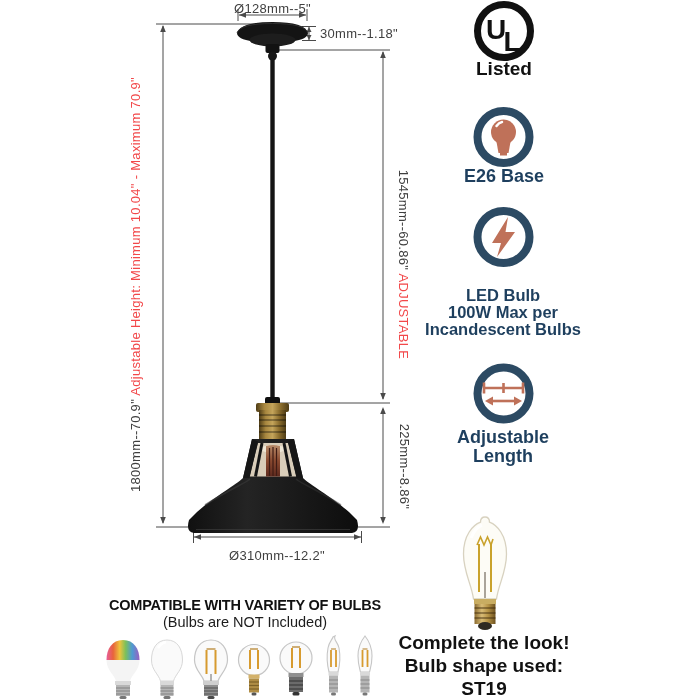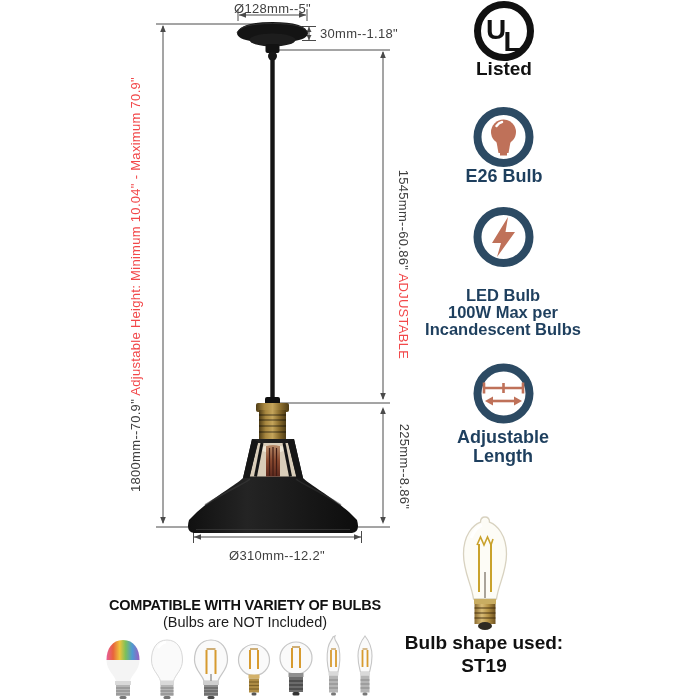--- a/index.html
+++ b/index.html
@@ -160,21 +160,21 @@
 
   <svg class="abs" style="left:471px;top:105px" width="65" height="64" viewBox="0 0 65 64">
     <circle cx="32.5" cy="32" r="26" fill="#fff" stroke="var(--navy)" stroke-width="8"></circle>
     <g>
       <circle cx="32.5" cy="27" r="12.5" fill="var(--terracotta)"></circle>
       <path d="M25.5 37 L39.5 37 L37.5 48 L27.5 48 Z" fill="var(--terracotta)"></path>
       <rect x="29" y="48" width="7" height="2.5" fill="var(--terracotta)"></rect>
       <path d="M25.5 21 Q28 17.5 31 17" stroke="#fff" stroke-width="2.5" fill="none" stroke-linecap="round"></path>
     </g>
   </svg>
-  <div class="abs feat" style="left:433px;top:166px;width:142px;font-size:18px;">E26 Bulb</div>
+  <div class="abs feat" style="left:433px;top:166px;width:142px;font-size:18px;">E26 Base</div>
 
   <svg class="abs" style="left:471px;top:205px" width="65" height="64" viewBox="0 0 65 64">
     <circle cx="32.5" cy="32" r="26" fill="#fff" stroke="var(--navy)" stroke-width="8"></circle>
     <polygon points="37,12 21,38 30,38 26,52 44,27 34.5,27" fill="var(--terracotta)"></polygon>
   </svg>
   <div class="abs" style="left:403px;top:271px;width:200px;">
     <div class="feat" style="font-size:16.5px;line-height:17px;margin-top:16px;">LED Bulb</div>
     <div class="feat" style="font-size:16.5px;line-height:17px;">100W Max per</div>
     <div class="feat" style="font-size:16.5px;line-height:17px;">Incandescent Bulbs</div>
   </div>
@@ -345,17 +345,18 @@
     <rect x="25.5" y="90" width="21" height="20" fill="url(#stBrass)"></rect>
     <g stroke="rgba(60,40,10,0.55)" stroke-width="1.6">
       <line x1="25.5" y1="94" x2="46.5" y2="94"></line>
       <line x1="25.5" y1="99" x2="46.5" y2="99"></line>
       <line x1="25.5" y1="104" x2="46.5" y2="104"></line>
     </g>
     <ellipse cx="36" cy="112" rx="7" ry="4" fill="#2e2a22"></ellipse>
   </svg>
 
   <div class="abs" style="left:384px;top:631px;width:200px;">
+    <div class="ctr ink" style="font-size:19px;font-weight:bold;line-height:23px;">Complete the look!</div>
     <div class="ctr ink" style="font-size:19px;font-weight:bold;line-height:23px;">Bulb shape used:</div>
     <div class="ctr ink" style="font-size:19px;font-weight:bold;line-height:23px;">ST19</div>
   </div>
 
 </div>
 
 </body></html>

